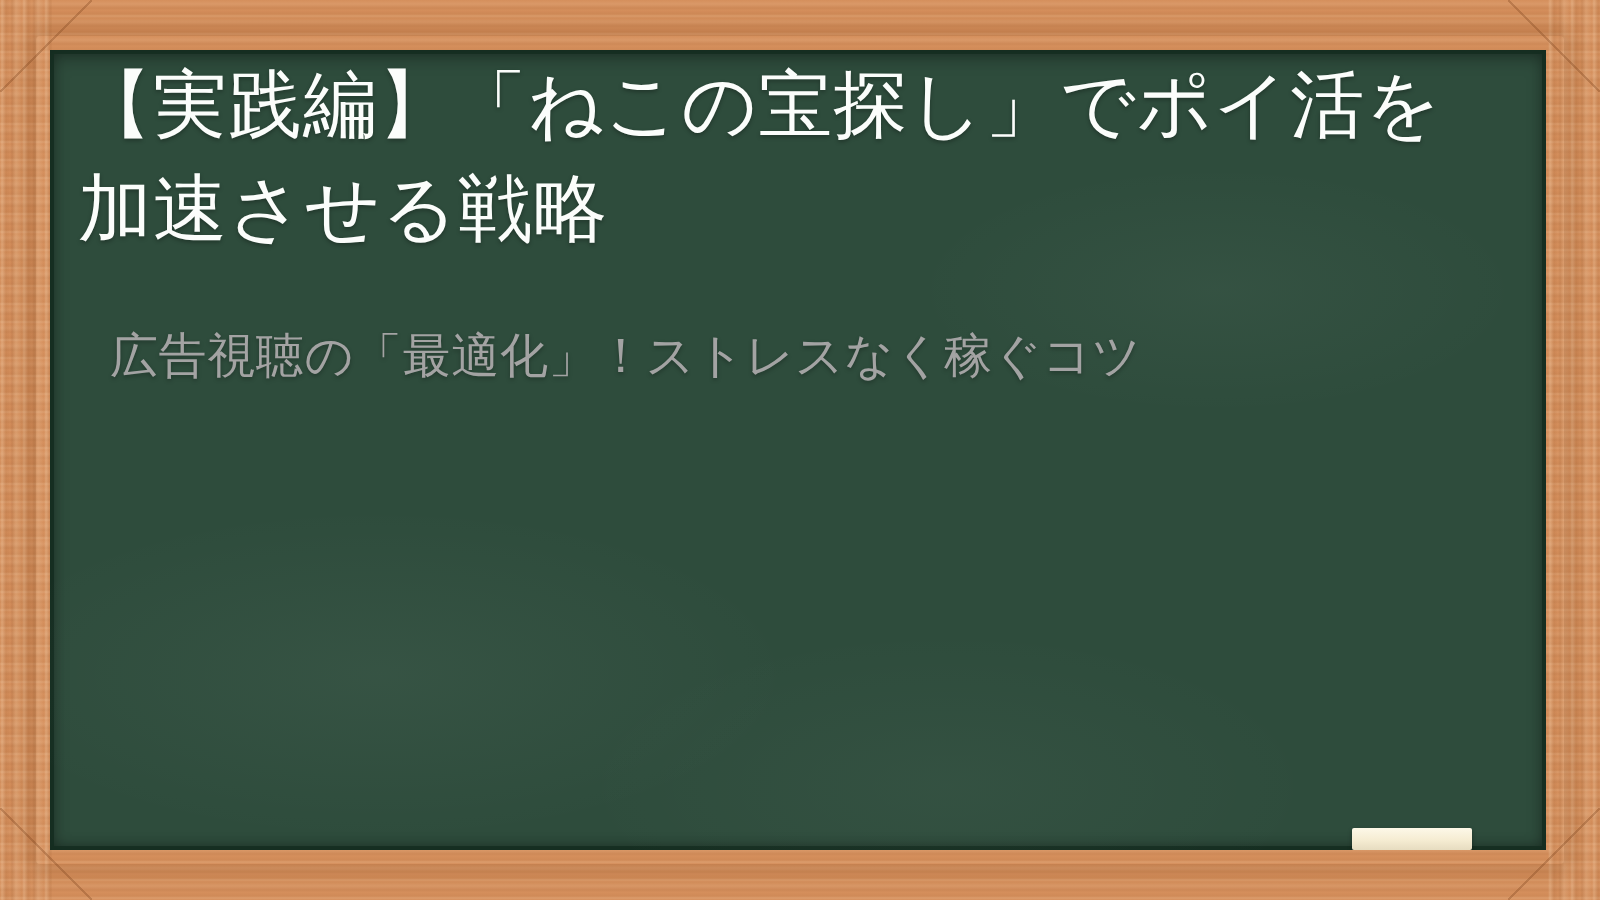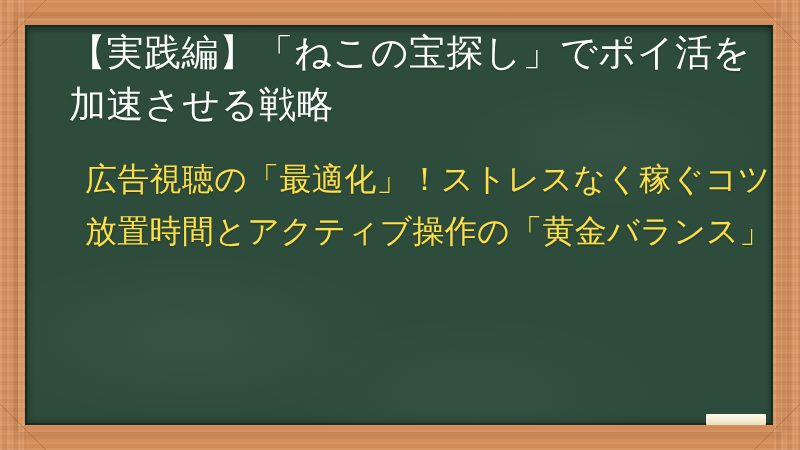--- a/index.html
+++ b/index.html
@@ -110,21 +110,20 @@
       radial-gradient(ellipse 220px 90px  at 78% 30%, rgba(235,245,238,0.035), rgba(0,0,0,0) 70%),
       radial-gradient(ellipse 260px 110px at 60% 92%, rgba(235,245,238,0.030), rgba(0,0,0,0) 72%);
   }
 
   .board-inner {
     position: relative;
     z-index: 2;
     padding: 12px;
     height: 100%;
     box-sizing: border-box;
-    margin-left: 30px;
   }
 
   
   #headline {
     position: absolute;
     left: 14px;
     top: 2px;
     width: 718px;
     color: #fbfdfb;
     font-size: 37px;
@@ -137,22 +136,22 @@
   }
 
   
   #subpoints {
     position: absolute;
     left: 30px;
     top: 128px;
     width: 700px;
   }
   .subpoint {
-    color: #fde047;
-    font-size: 32px;
+    color: #a3a3a3;
+    font-size: 24px;
     line-height: 52px;
     font-weight: 400;
     letter-spacing: 0.3px;
     text-shadow: 0 1px 2px rgba(0, 0, 0, 0.28);
     white-space: nowrap;
   }
 
   
   #chalk-stick {
     position: absolute;
@@ -182,21 +181,20 @@
 
   <div class="frame-shade"></div>
 
   <div id="chalkboard">
     <div class="board-inner">
 
       <div id="headline">【実践編】「ねこの宝探し」でポイ活を加速させる戦略</div>
 
       <div id="subpoints">
         <div class="subpoint">広告視聴の「最適化」！ストレスなく稼ぐコツ</div>
-        <div class="subpoint">放置時間とアクティブ操作の「黄金バランス」</div>
       </div>
 
       <div id="chalk-stick"></div>
 
     </div>
   </div>
 
 </div>
 
 </body></html>

